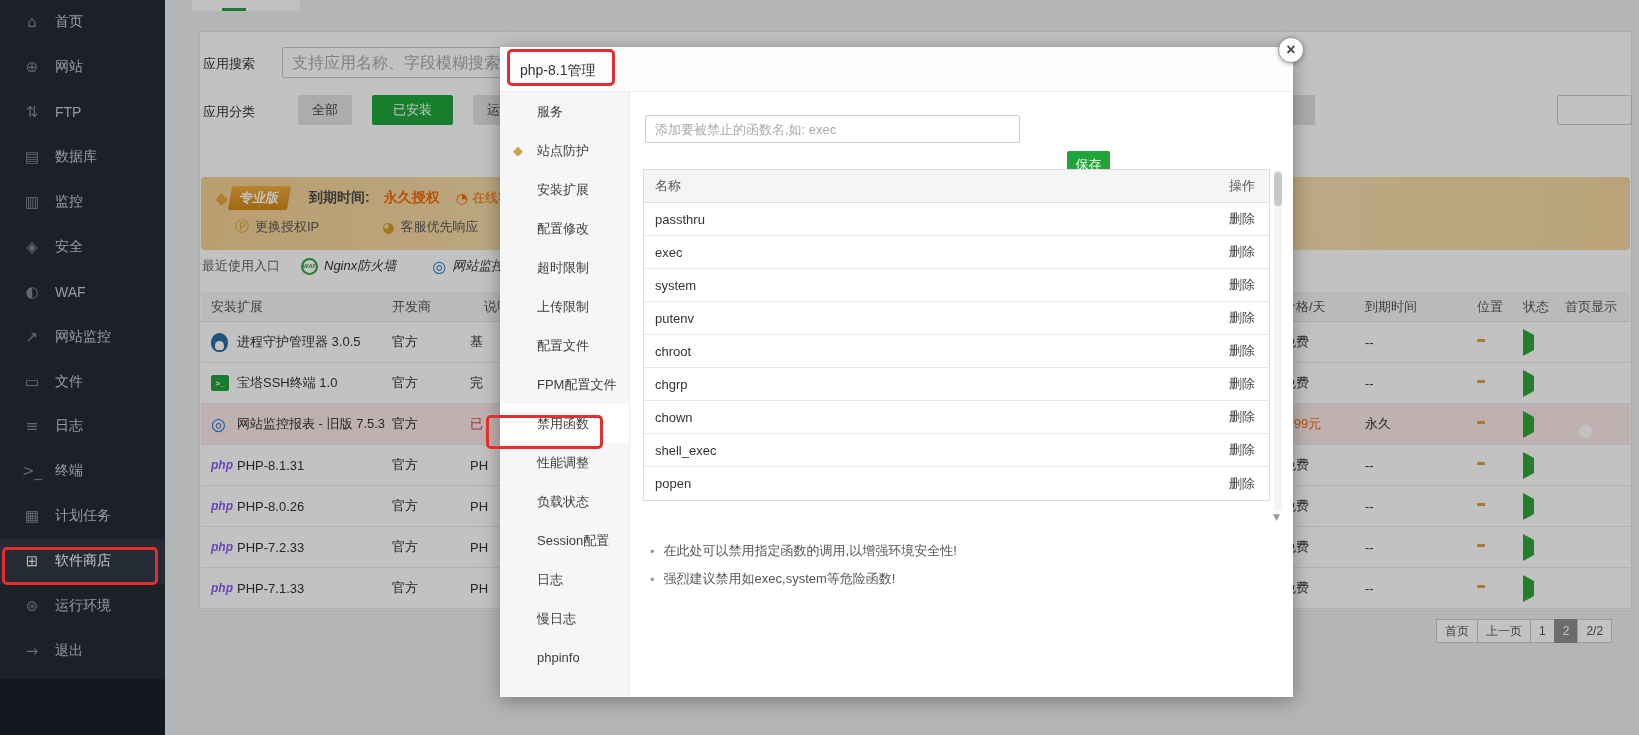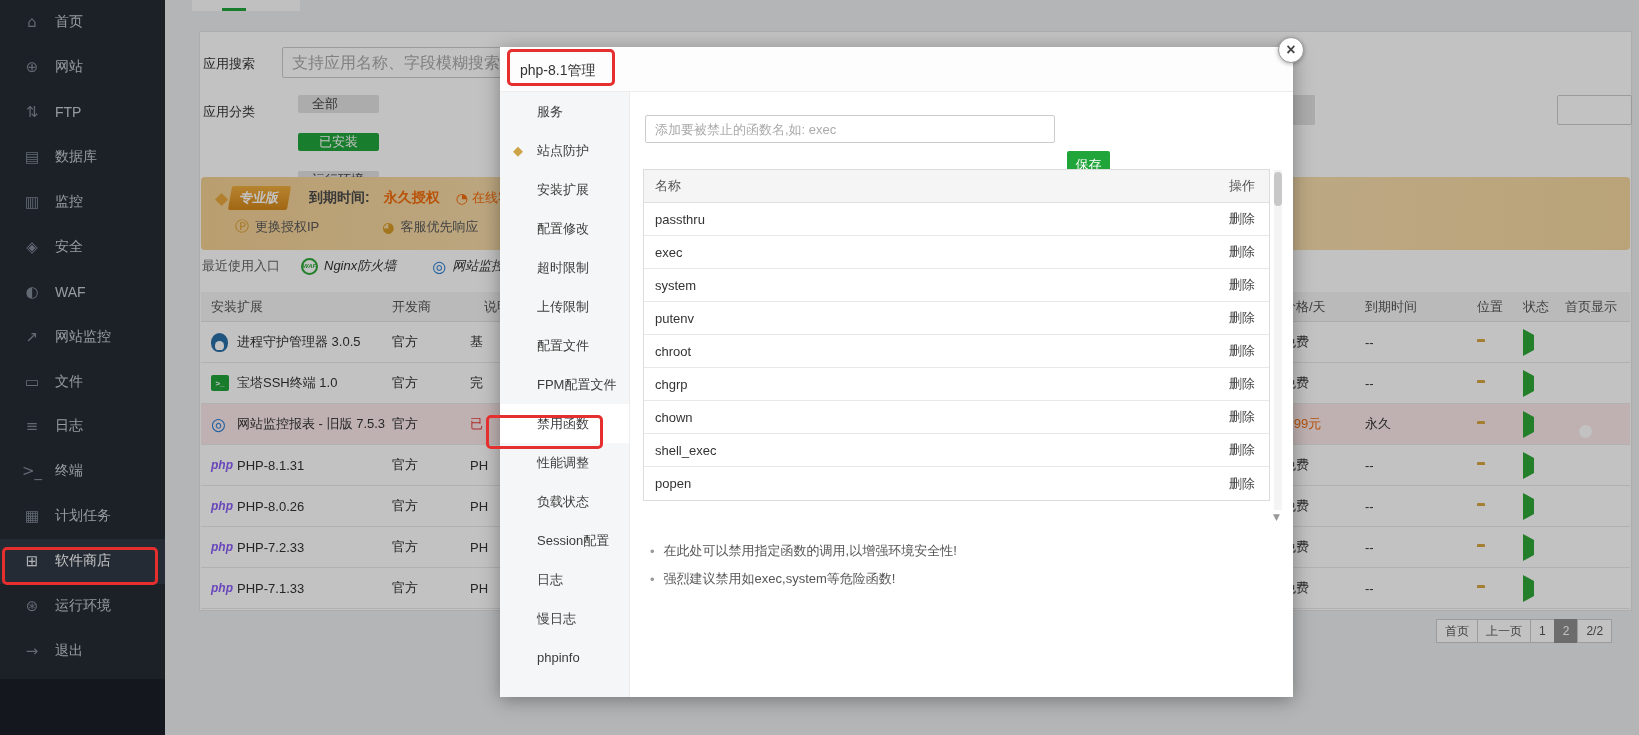--- a/index.html
+++ b/index.html
@@ -21,21 +21,21 @@
   
   .card { left:199px; top:31px; width:1433px; height:580px; background:#fff;
     border:1px solid #e4e4e4; z-index:2; }
   .top-tab { left:192px; top:0; width:108px; height:11px; background:#fdfdfd; z-index:3; }
   .top-tab .tick { position:absolute; left:30px; bottom:0; width:24px; height:3px; background:#20a53a; }
   .fld-label { z-index:3; font-size:13px; color:#333; }
   .search-input { left:282px; top:47px; width:400px; height:31px; background:#fff;
     border:1px solid #ccc; border-radius:2px; z-index:3; font-size:16px; color:#333;
     padding:0 9px; font-family:inherit; }
   .search-input::placeholder { color:#aaa; }
-  .cat-row { left:298px; top:95px; height:30px; display:flex; gap:20px; z-index:3;flex-direction:column; }
+  .cat-row { left:298px; top:95px; height:30px; display:flex; gap:20px; z-index:3; }
   .cat-btn { height:30px; padding:0 14px; display:flex; align-items:center; font-size:13px;
     color:#444; background:#e2e2e2; border-radius:2px; cursor:pointer; white-space:nowrap; }
   .cat-btn.active { background:#20a53a; color:#fff; padding:0 21px; }
   .frag-btn { left:1293px; top:95px; width:22px; height:30px; background:#e2e2e2; z-index:3; }
   .right-box { left:1557px; top:95px; width:75px; height:30px; background:#fff;
     border:1px solid #ccc; border-radius:2px; z-index:3; }
 
   
   .banner { left:201px; top:177px; width:1429px; height:73px; border-radius:4px; z-index:3;
     background:linear-gradient(95deg,#f4d093,#f9e6c0 45%,#f5d79f); overflow:hidden; }
@@ -114,21 +114,21 @@
     background:#fff; border:1px solid #999; color:#444; font-size:16px; font-weight:bold;
     display:flex; align-items:center; justify-content:center; cursor:pointer;
     box-shadow:0 1px 4px rgba(0,0,0,0.3); z-index:120; }
   .m-menu { position:absolute; left:0; top:45px; width:130px; height:605px; background:#f5f6f7;
     border-right:1px solid #ececec; }
   .m-menu-item { height:39px; display:flex; align-items:center; padding-left:37px;
     font-size:13px; color:#3c3c3c; cursor:pointer; position:relative; white-space:nowrap; }
   .m-menu-item .vip { position:absolute; left:13px; color:#cda448; font-size:13px;
     font-family:"DejaVu Sans",sans-serif; }
   .m-menu-item.active { background:#fff; }
-  .m-input { position:absolute; left:145px; top:68px; width:410px; height:28px;
+  .m-input { position:absolute; left:145px; top:68px; width:375px; height:28px;
     border:1px solid #ccc; border-radius:2px; font-size:13px; color:#333; padding:0 9px;
     font-family:inherit; }
   .m-input::placeholder { color:#aaa; }
   .m-save { position:absolute; left:567px; top:68px; width:43px; height:28px; background:#20a53a;
     color:#fff; font-size:13px; border:none; border-radius:2px; cursor:pointer; font-family:inherit;margin-top:36px; }
   .m-table { position:absolute; left:143px; top:122px; width:627px; border:1px solid #dcdcdc;
     font-size:13px; color:#333; }
   .mt-row { height:33px; display:flex; align-items:center; justify-content:space-between;
     padding:0 14px 0 11px; border-bottom:1px solid #e8e8e8; background:#fff; }
   .mt-row:last-child { border-bottom:none; }

